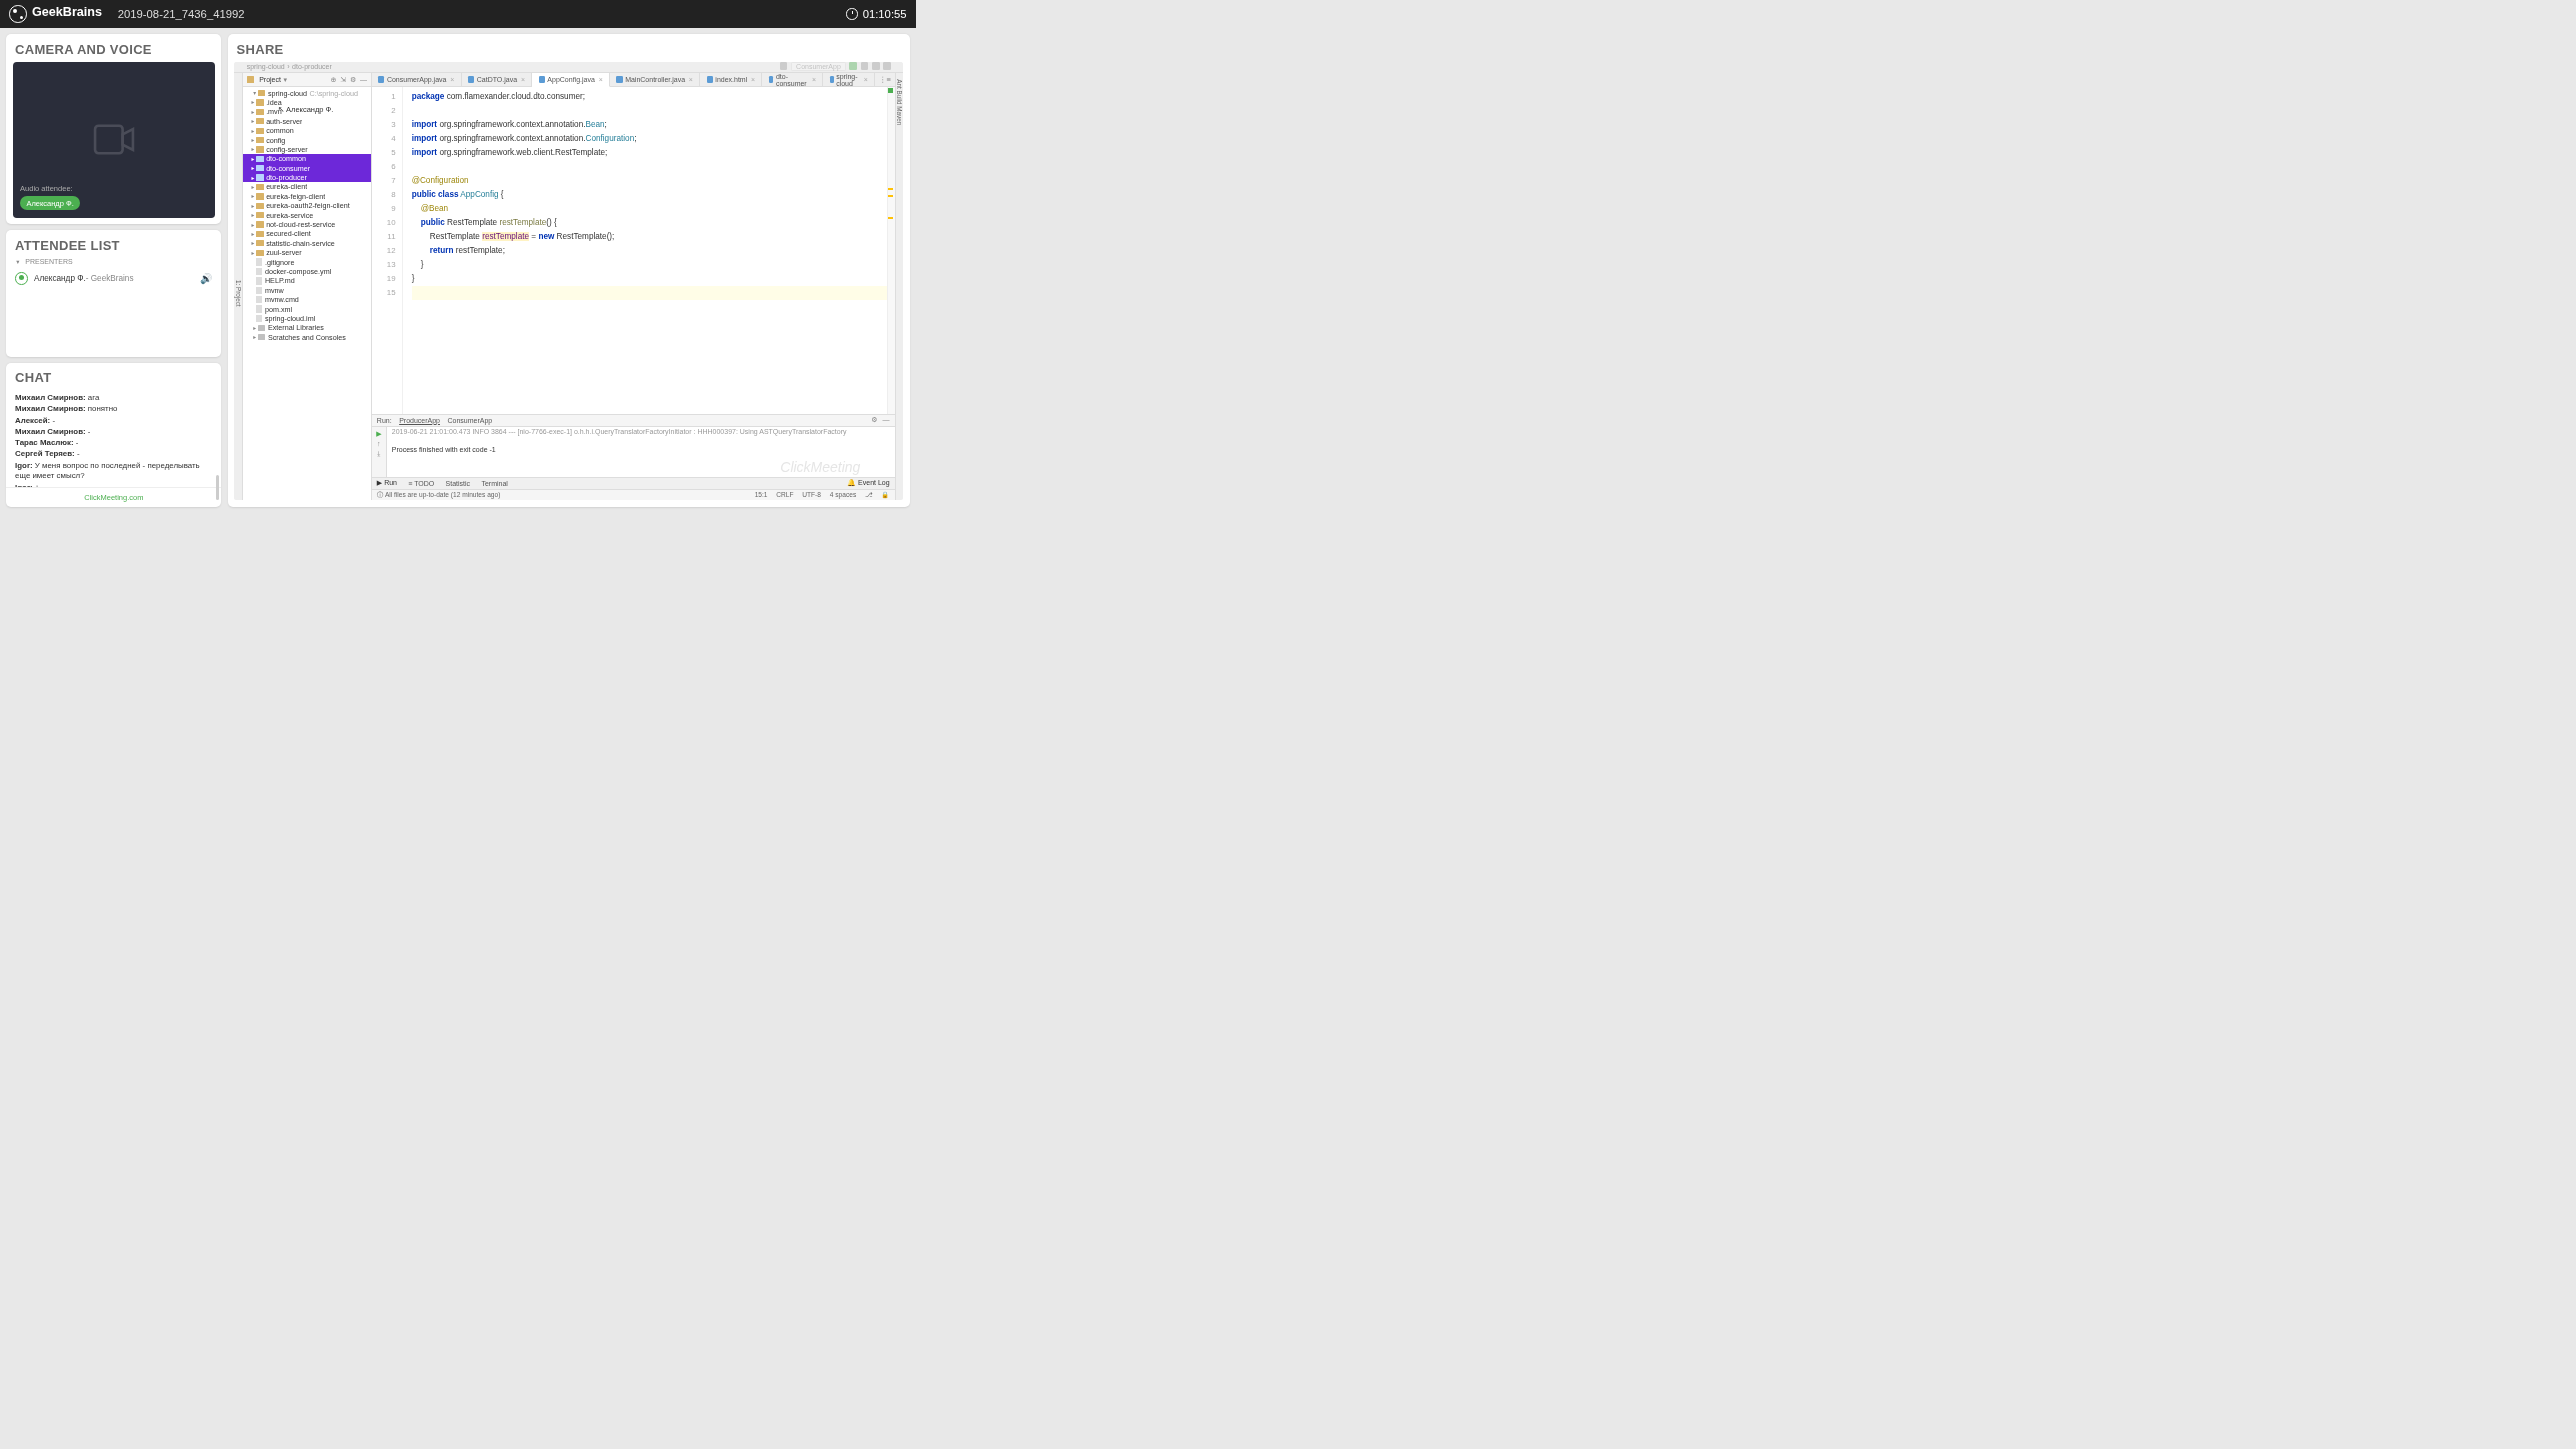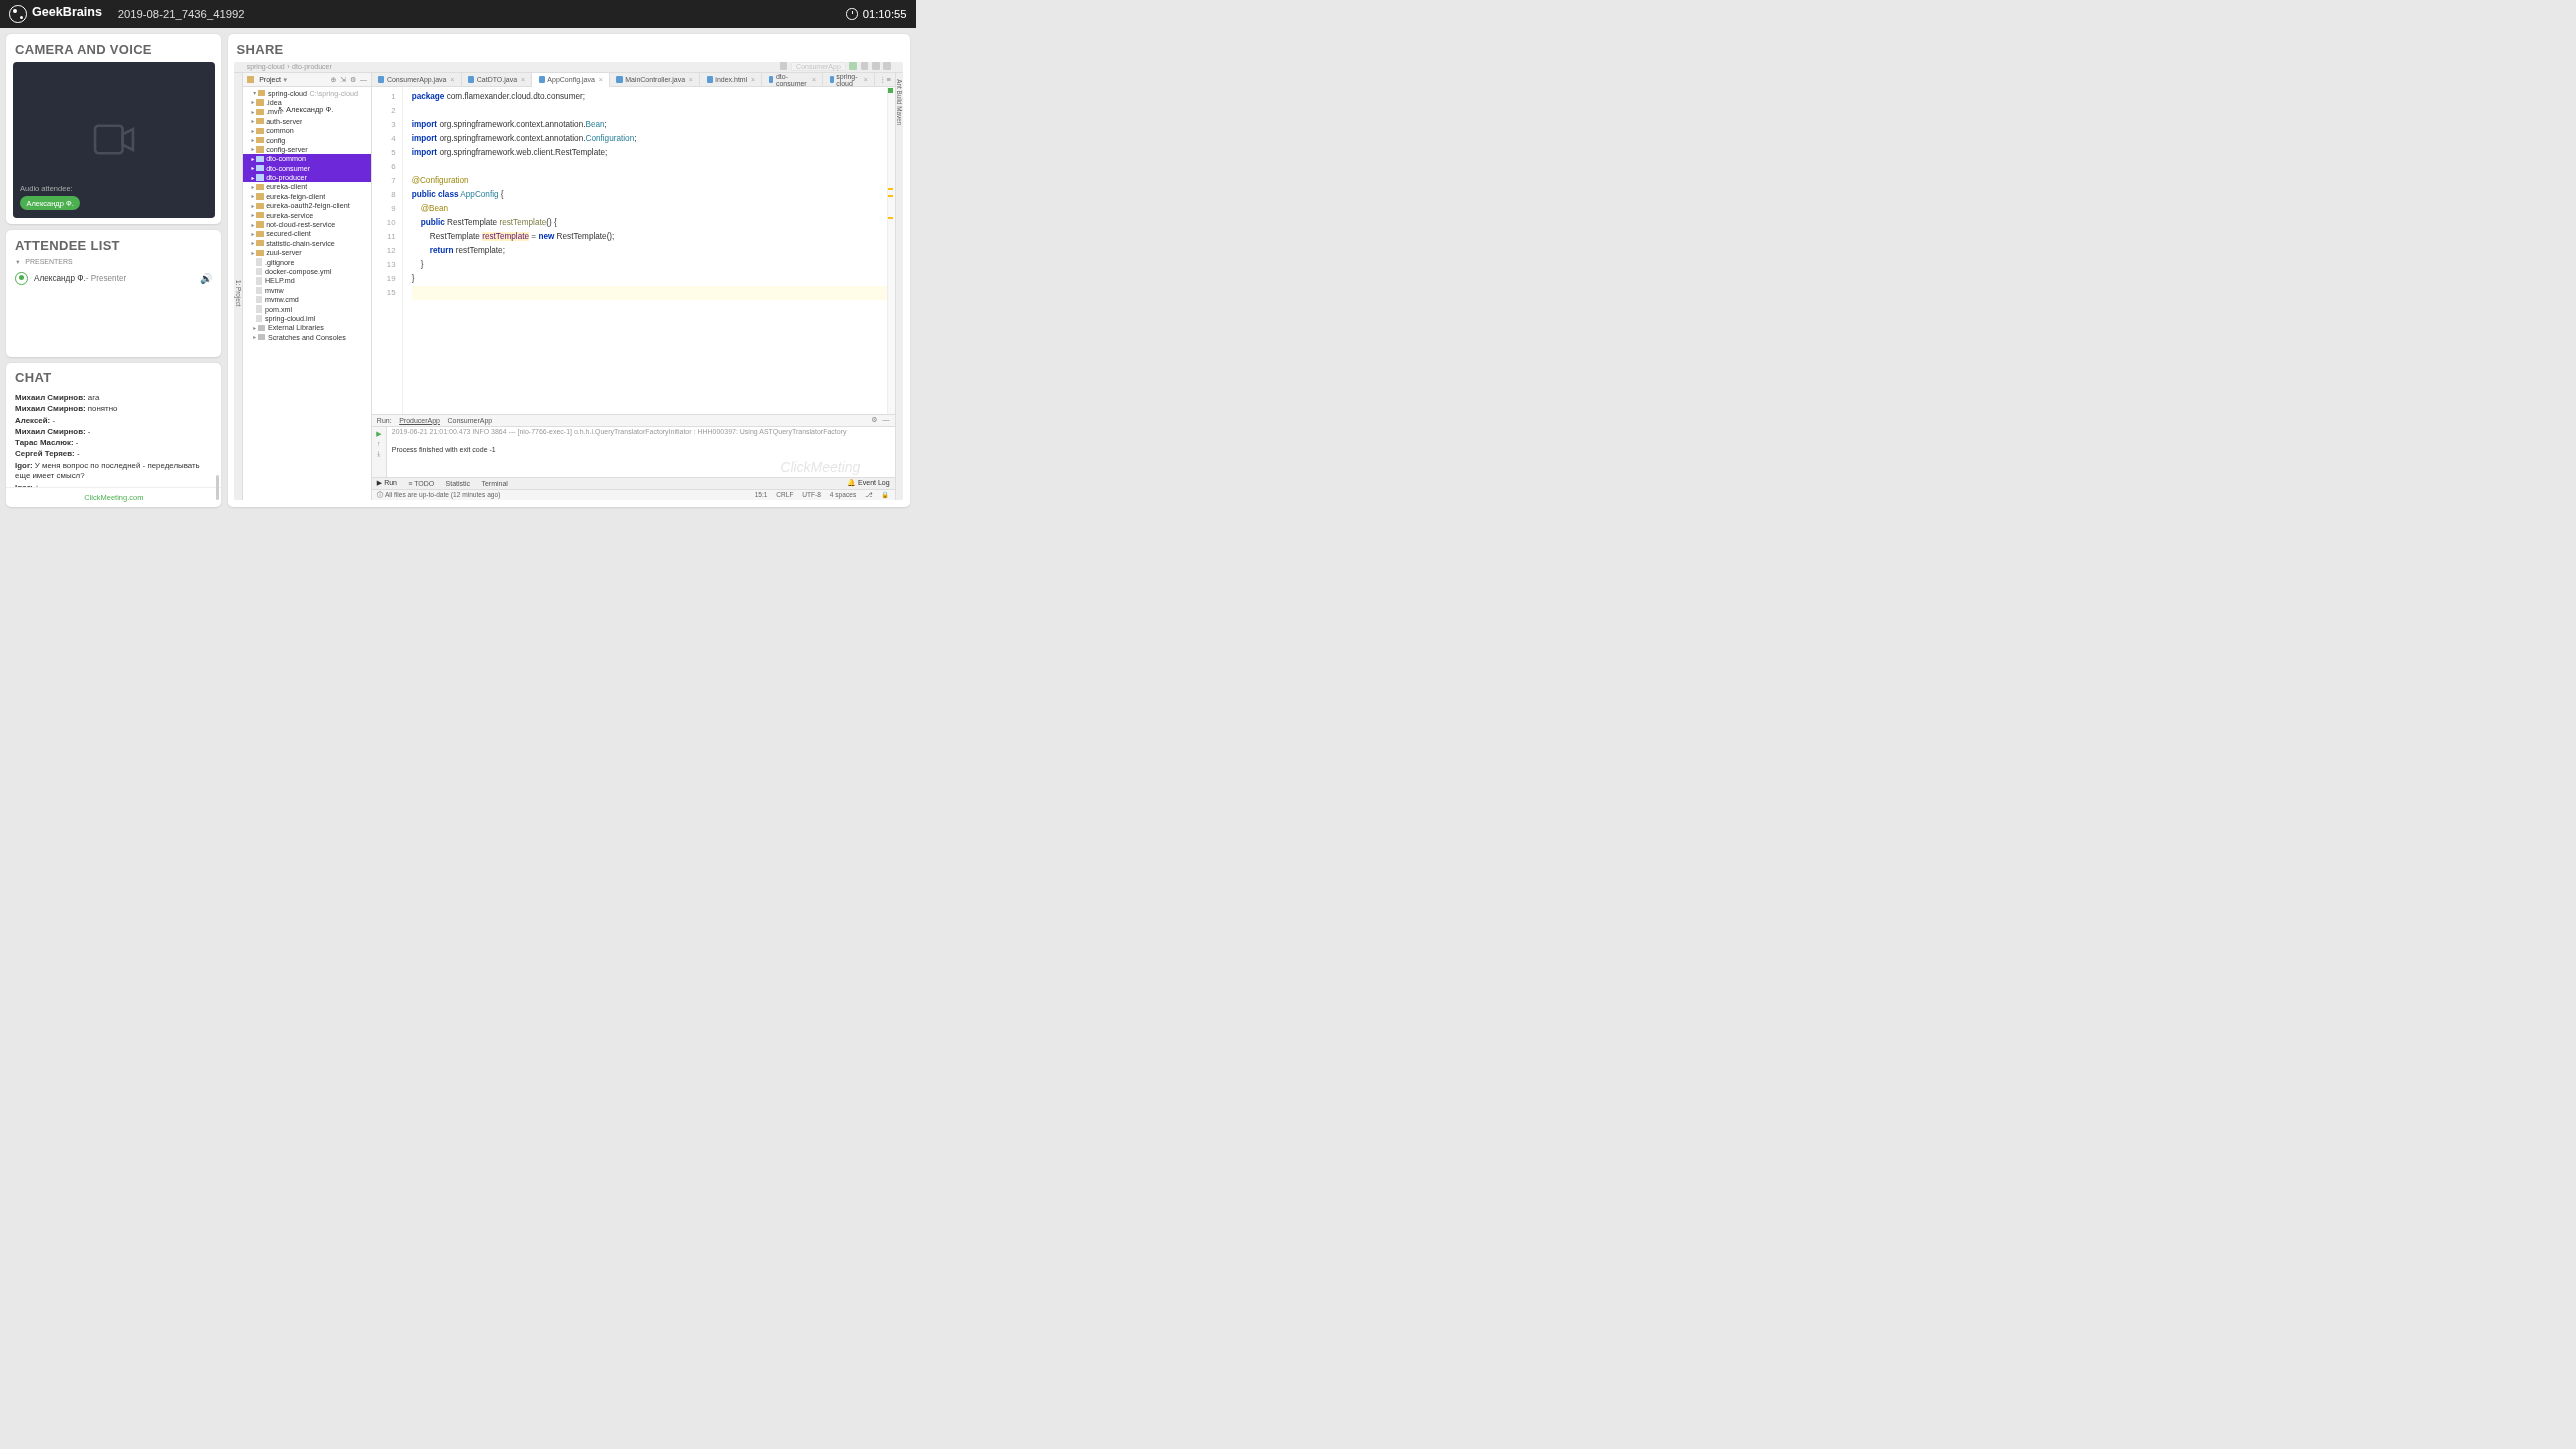--- a/index.html
+++ b/index.html
@@ -165,21 +165,21 @@
       </div>
     </div>
 
     <div class="panel attendee-panel">
       <div class="panel-title">ATTENDEE LIST</div>
       <div class="attendee-sub">PRESENTERS</div>
       <div class="attendee-body">
         <div class="attendee-row">
           <div class="attendee-avatar"></div>
           <span class="attendee-name">Александр Ф.</span>
-          <span class="attendee-role"> - Presenter</span>
+          <span class="attendee-role"> - GeekBrains</span>
           <span class="sound-icon">🔊</span>
         </div>
       </div>
     </div>
 
     <div class="panel chat-panel" style="position:relative;">
       <div class="panel-title">CHAT</div>
       <div class="chat-body" id="chat-body">
           <div class="chat-msg"><span class="chat-author">Михаил Смирнов:</span><span> ага</span></div>
           <div class="chat-msg"><span class="chat-author">Михаил Смирнов:</span><span> понятно</span></div>

